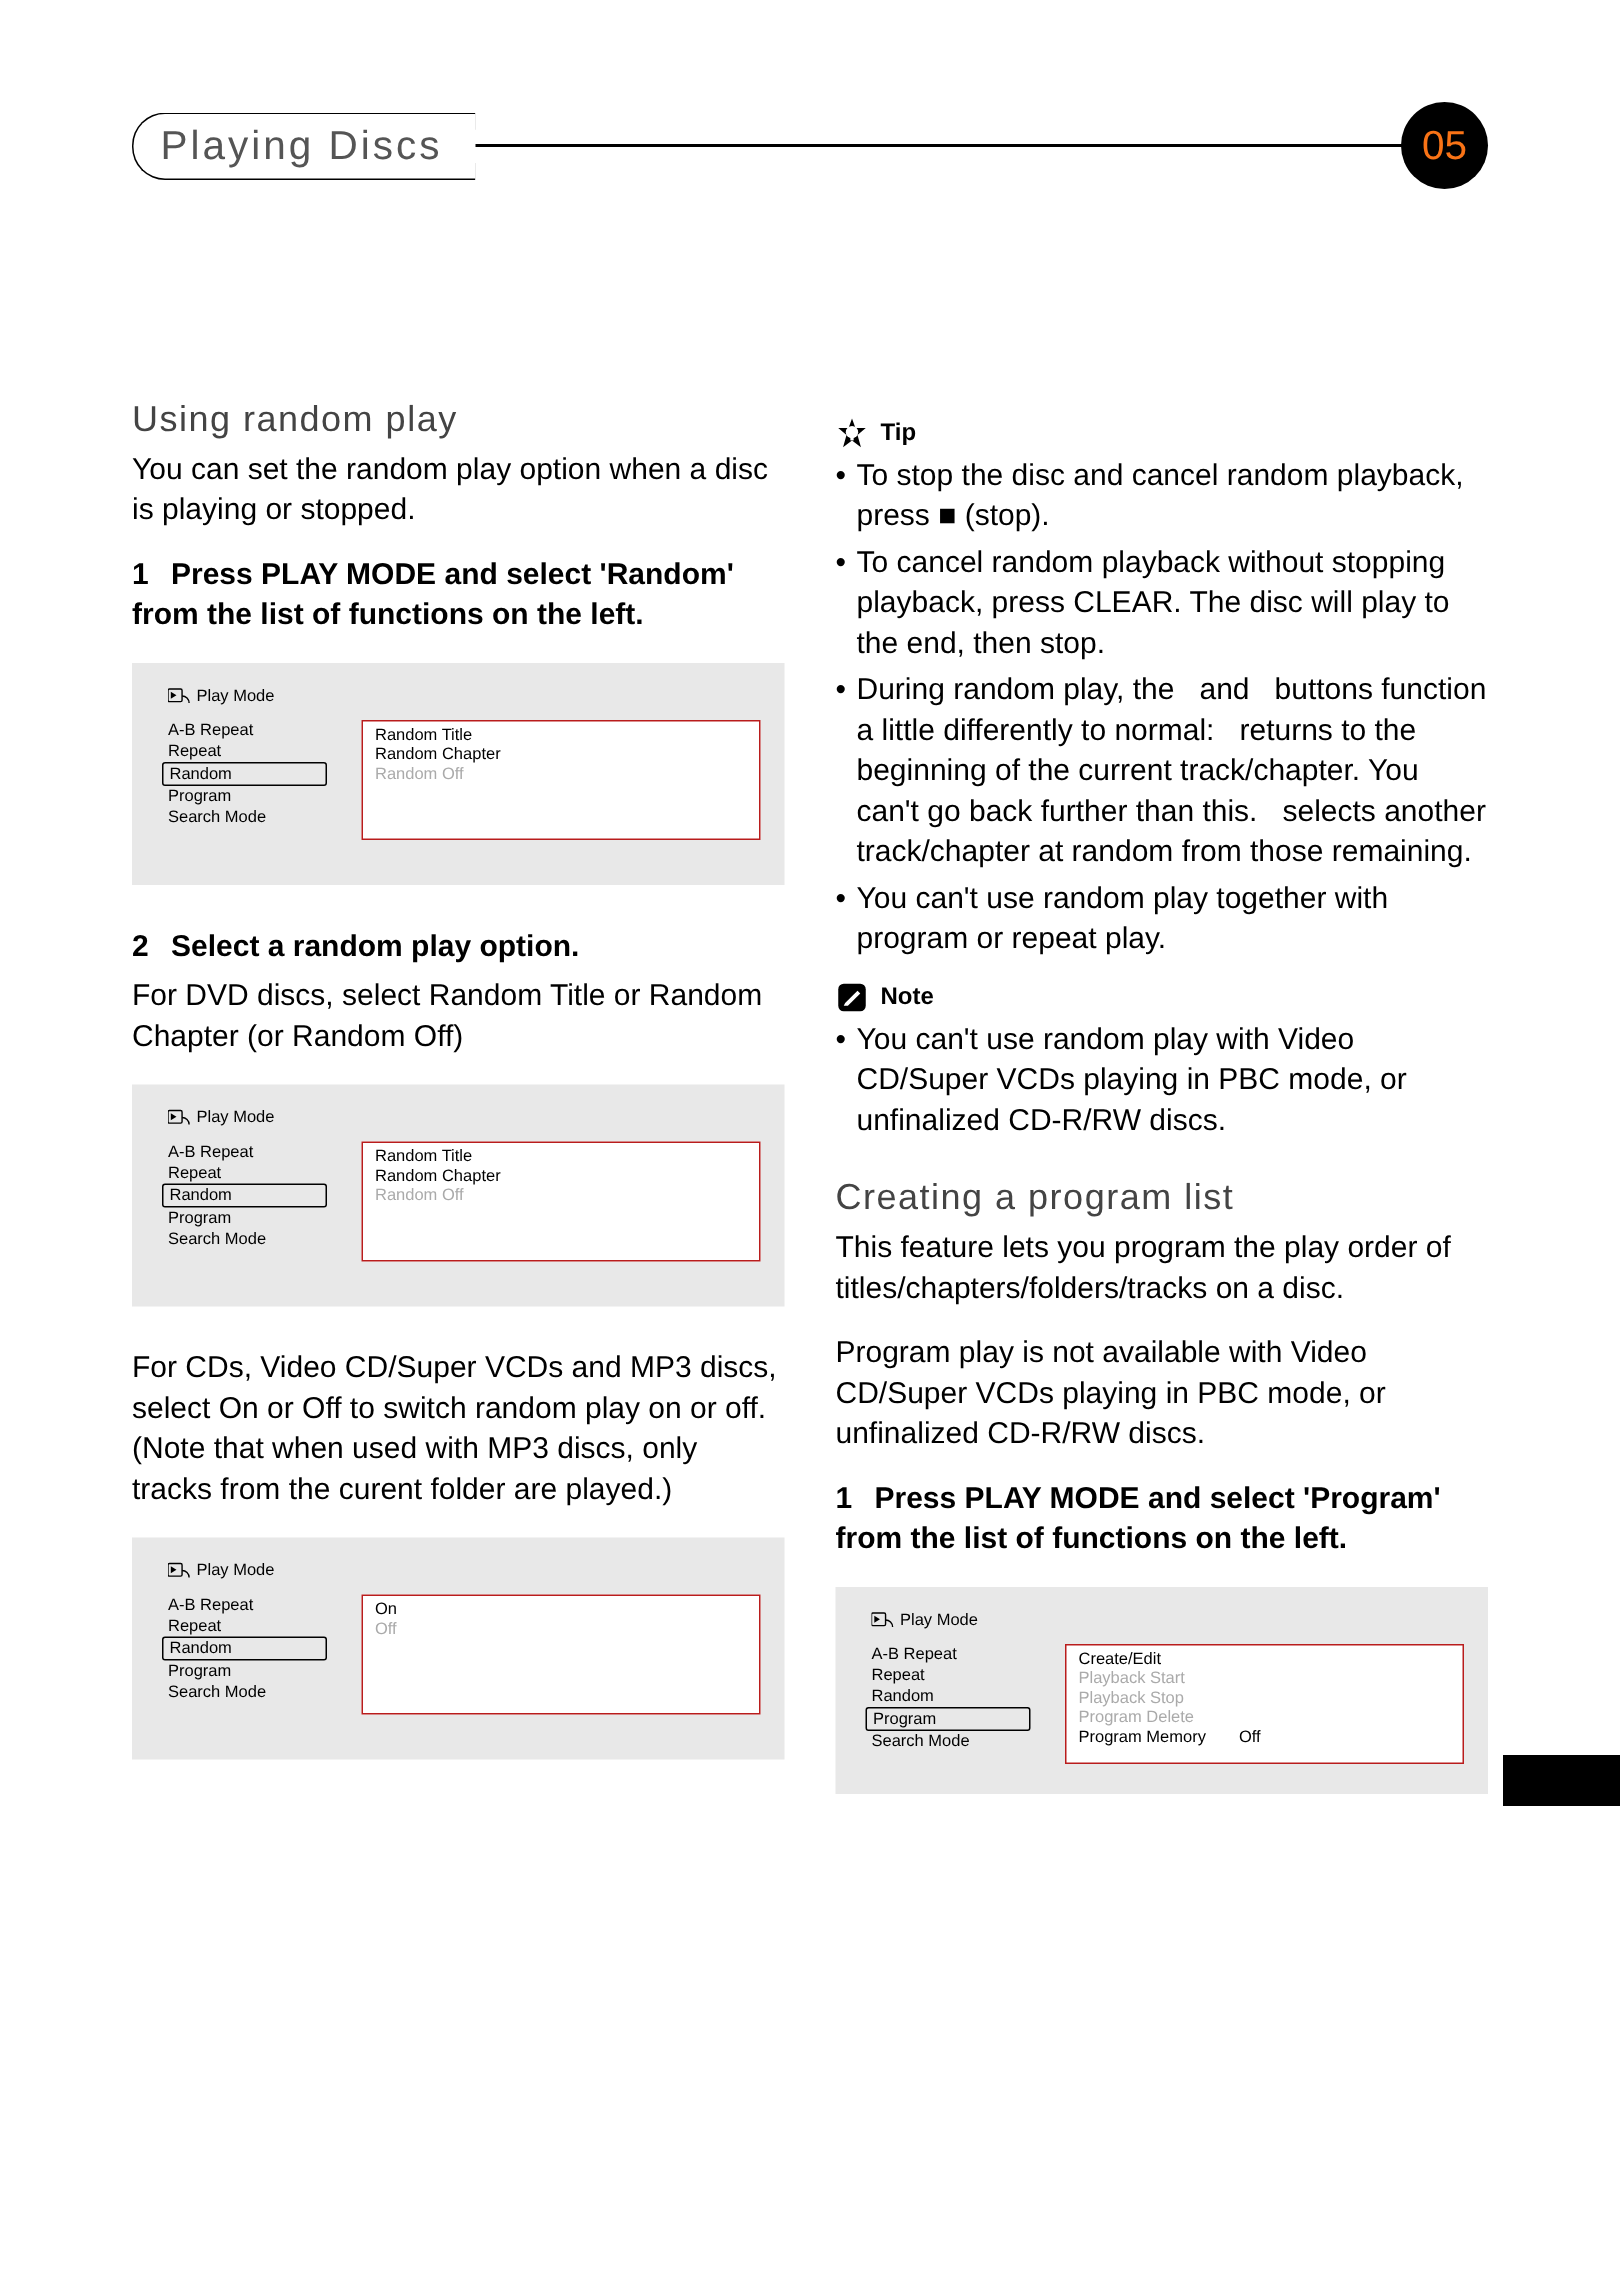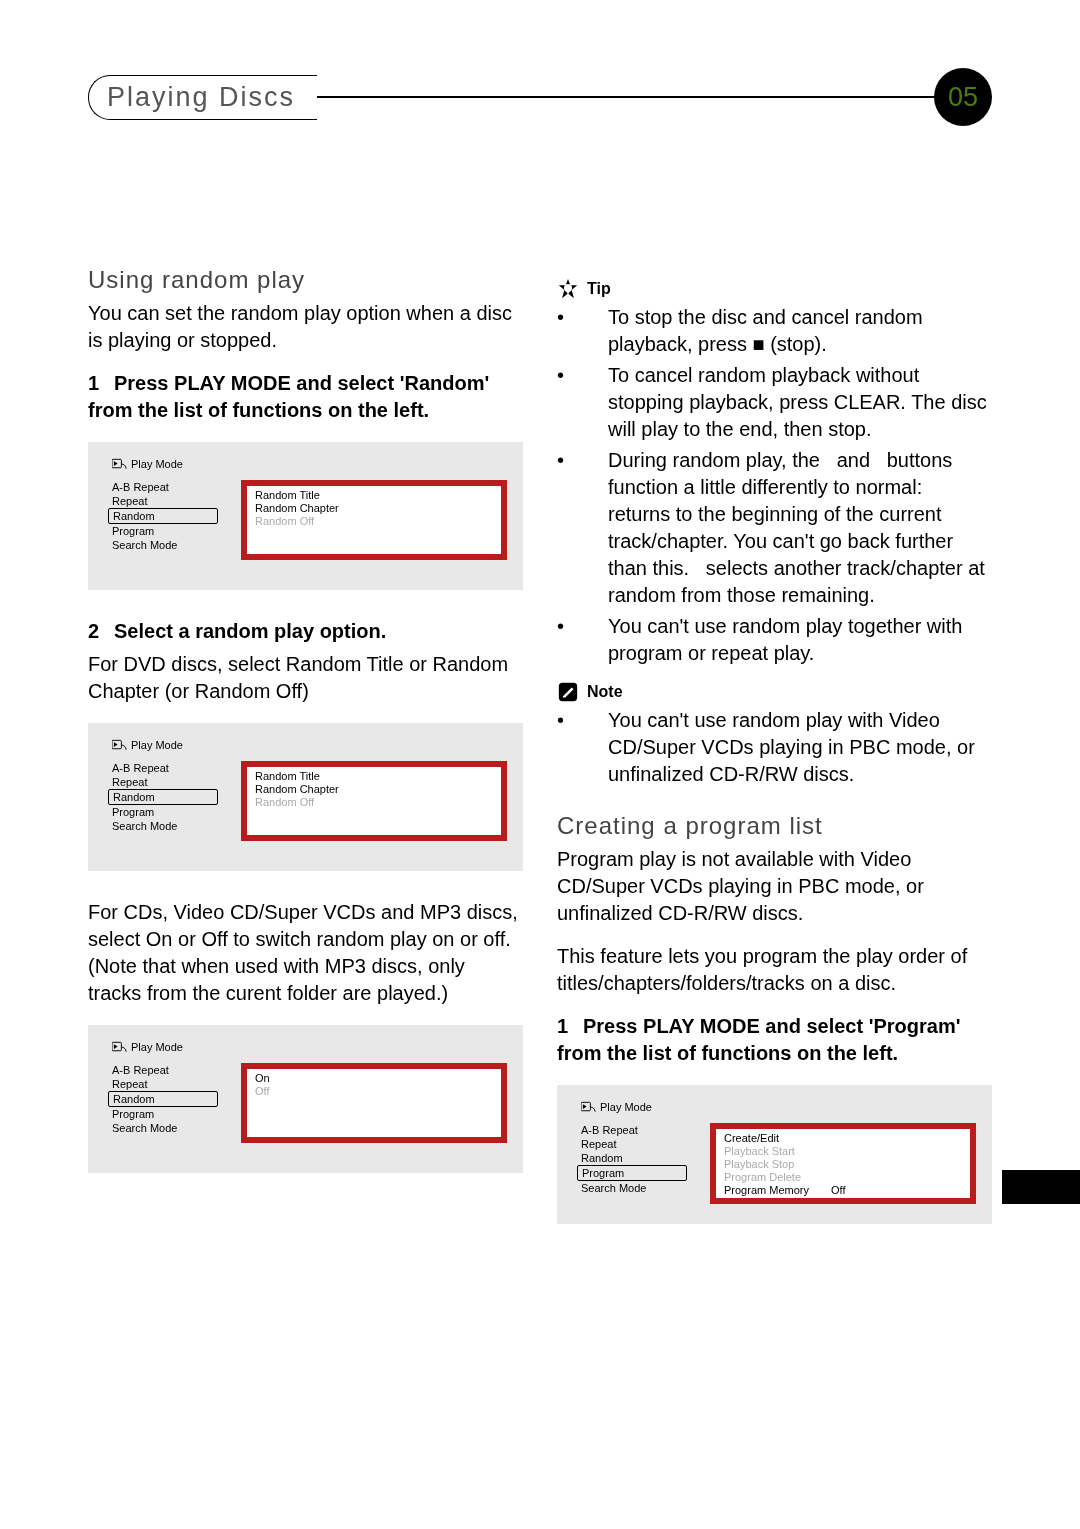--- a/index.html
+++ b/index.html
@@ -1,45 +1,45 @@
 <!DOCTYPE html>
 <html><head>
 <meta charset="utf-8">
 <style>
   * { margin: 0; padding: 0; box-sizing: border-box; }
   body { font-family: Arial, Helvetica, sans-serif; background: #fff; color: #000; }
   .page { width: 1080px; height: 1266px; position: relative; padding: 68px 88px 40px 88px; }
   .header-bar { display: flex; align-items: center; margin-bottom: 140px; }
   .chapter-pill { border: 1.5px solid #000; border-radius: 22px 0 0 22px; border-right: none; padding: 6px 22px 6px 18px; font-size: 27px; letter-spacing: 2px; color: #555; font-weight: 400; }
   .chapter-line { flex: 1; height: 1.5px; background: #000; }
-  .page-badge { width: 58px; height: 58px; border-radius: 50%; background: #000; color: #4d7c0f; display: flex; align-items: center; justify-content: center; font-size: 27px; font-weight: 400; margin-left: -1px; }
+  .page-badge { width: 58px; height: 58px; border-radius: 50%; background: #000; color: #f97316; display: flex; align-items: center; justify-content: center; font-size: 27px; font-weight: 400; margin-left: -1px; }
   .columns { display: flex; gap: 34px; }
   .col { flex: 1; min-width: 0; }
   .h2 { font-size: 24px; font-weight: 400; color: #444; letter-spacing: 1px; margin-bottom: 6px; }
   .body { font-size: 20px; line-height: 1.35; margin-bottom: 16px; }
   .step { font-size: 20px; line-height: 1.35; margin-bottom: 6px; font-weight: 700; }
   .step .num { display: inline-block; width: 26px; font-weight: 700; }
   .step-sub { font-size: 20px; line-height: 1.35; }
   .menu-box { background: #e8e8e8; padding: 16px 16px 30px 16px; margin: 18px 0 28px 0; font-size: 11px; }
   .menu-title { display: flex; align-items: center; gap: 4px; margin-bottom: 10px; padding-left: 8px; }
   .menu-title-icon { width: 15px; height: 12px; display: inline-flex; align-items: center; justify-content: center; }
   .menu-body { display: flex; gap: 19px; }
   .menu-left { width: 118px; }
-  .menu-right { flex: 1; background: #fff; border: 6px solid #b91c1c; padding: 2px 24px 2px 8px; min-height: 80px; }
+  .menu-right { flex: 1; background: #fff; border: 1px solid #b91c1c; padding: 2px 24px 2px 8px; min-height: 80px; }
   .menu-item { padding: 1px 6px 1px 8px; white-space: nowrap; }
   .menu-item.sel { border: 1px solid #000; border-radius: 2px; margin: 0 4px; padding-left: 4px; }
   .menu-right .menu-item { padding: 0.5px 0; }
   .menu-right .dim { color: #aaa; }
   .menu-right .inline-off { display: inline-block; margin-left: 22px; }
   .tip-head, .note-head { display: flex; align-items: center; gap: 8px; font-size: 16px; font-weight: 700; margin-bottom: 4px; }
   .tip-icon, .note-icon { width: 22px; height: 22px; }
   .bullet-list { font-size: 20px; line-height: 1.35; margin-bottom: 14px; }
   .bullet { display: flex; margin-bottom: 4px; }
   .bullet .dot { width: 14px; }
-  .bullet .txt { flex: 1; margin-left: 37px; }
+  .bullet .txt { flex: 1; }
   .footer-tab { position: absolute; right: 0; bottom: 62px; width: 78px; height: 34px; background: #000; }
 </style>
 </head>
 <body>
 
 <div class="page">
 
   <div class="header-bar">
     <div class="chapter-pill">Playing Discs</div>
     <div class="chapter-line"></div>
@@ -187,22 +187,22 @@
       </div>
       <div class="bullet-list">
         <div class="bullet">
             <span class="dot">•</span>
             <span class="txt">You can't use random play with Video CD/Super VCDs playing in PBC mode, or unfinalized CD-R/RW discs.</span>
           </div>
       </div>
 
       <div style="height:10px"></div>
       <div class="h2">Creating a program list</div>
+      <div class="body">This feature lets you program the play order of titles/chapters/folders/tracks on a disc.</div>
       <div class="body">Program play is not available with Video CD/Super VCDs playing in PBC mode, or unfinalized CD-R/RW discs.</div>
-      <div class="body">This feature lets you program the play order of titles/chapters/folders/tracks on a disc.</div>
 
       <div class="step">
         <span class="num">1</span><span>Press PLAY MODE and select 'Program' from the list of functions on the left.</span>
       </div>
 
       <div class="menu-box" style="padding-bottom:20px;">
         <div class="menu-title">
           <span class="menu-title-icon">
             <svg viewBox="0 0 16 12" width="16" height="12">
                 <rect x="0" y="1" width="10" height="9" rx="1" fill="none" stroke="#000" stroke-width="1"></rect>

